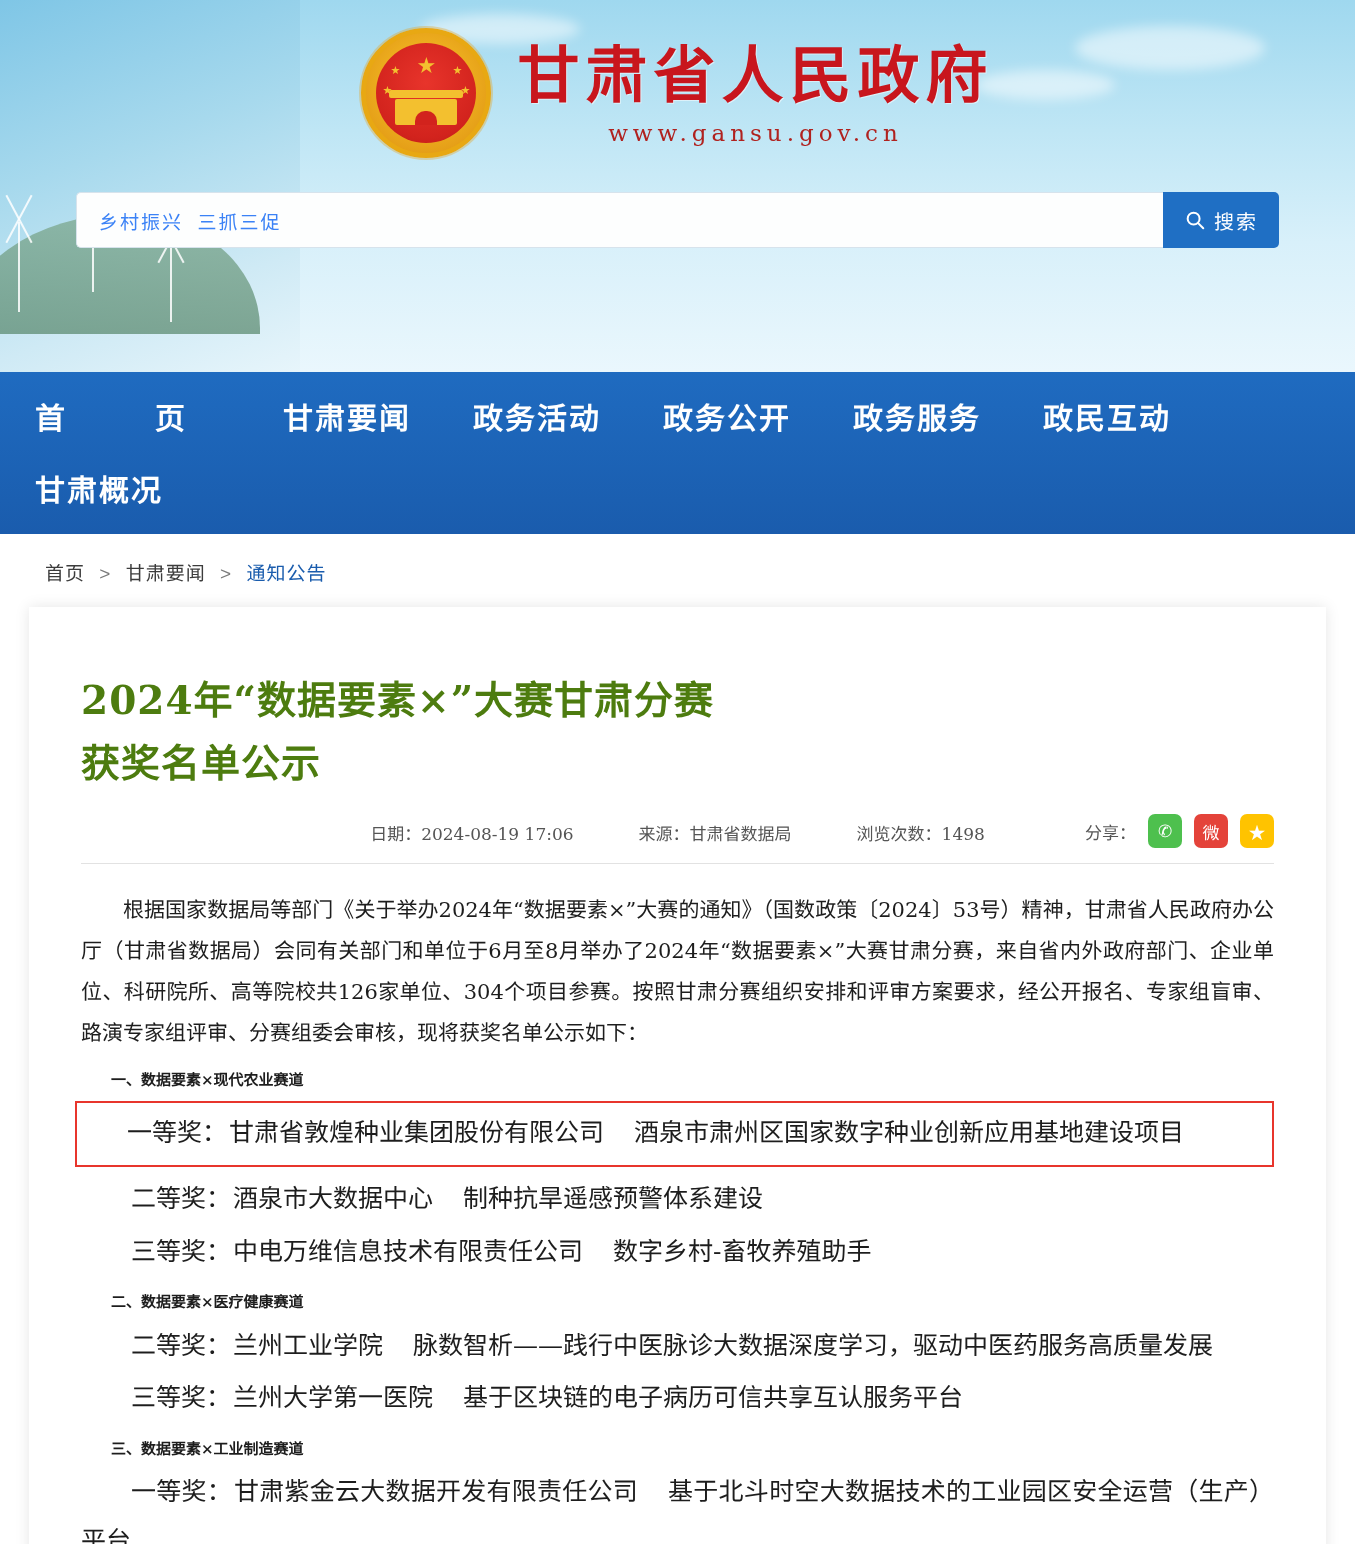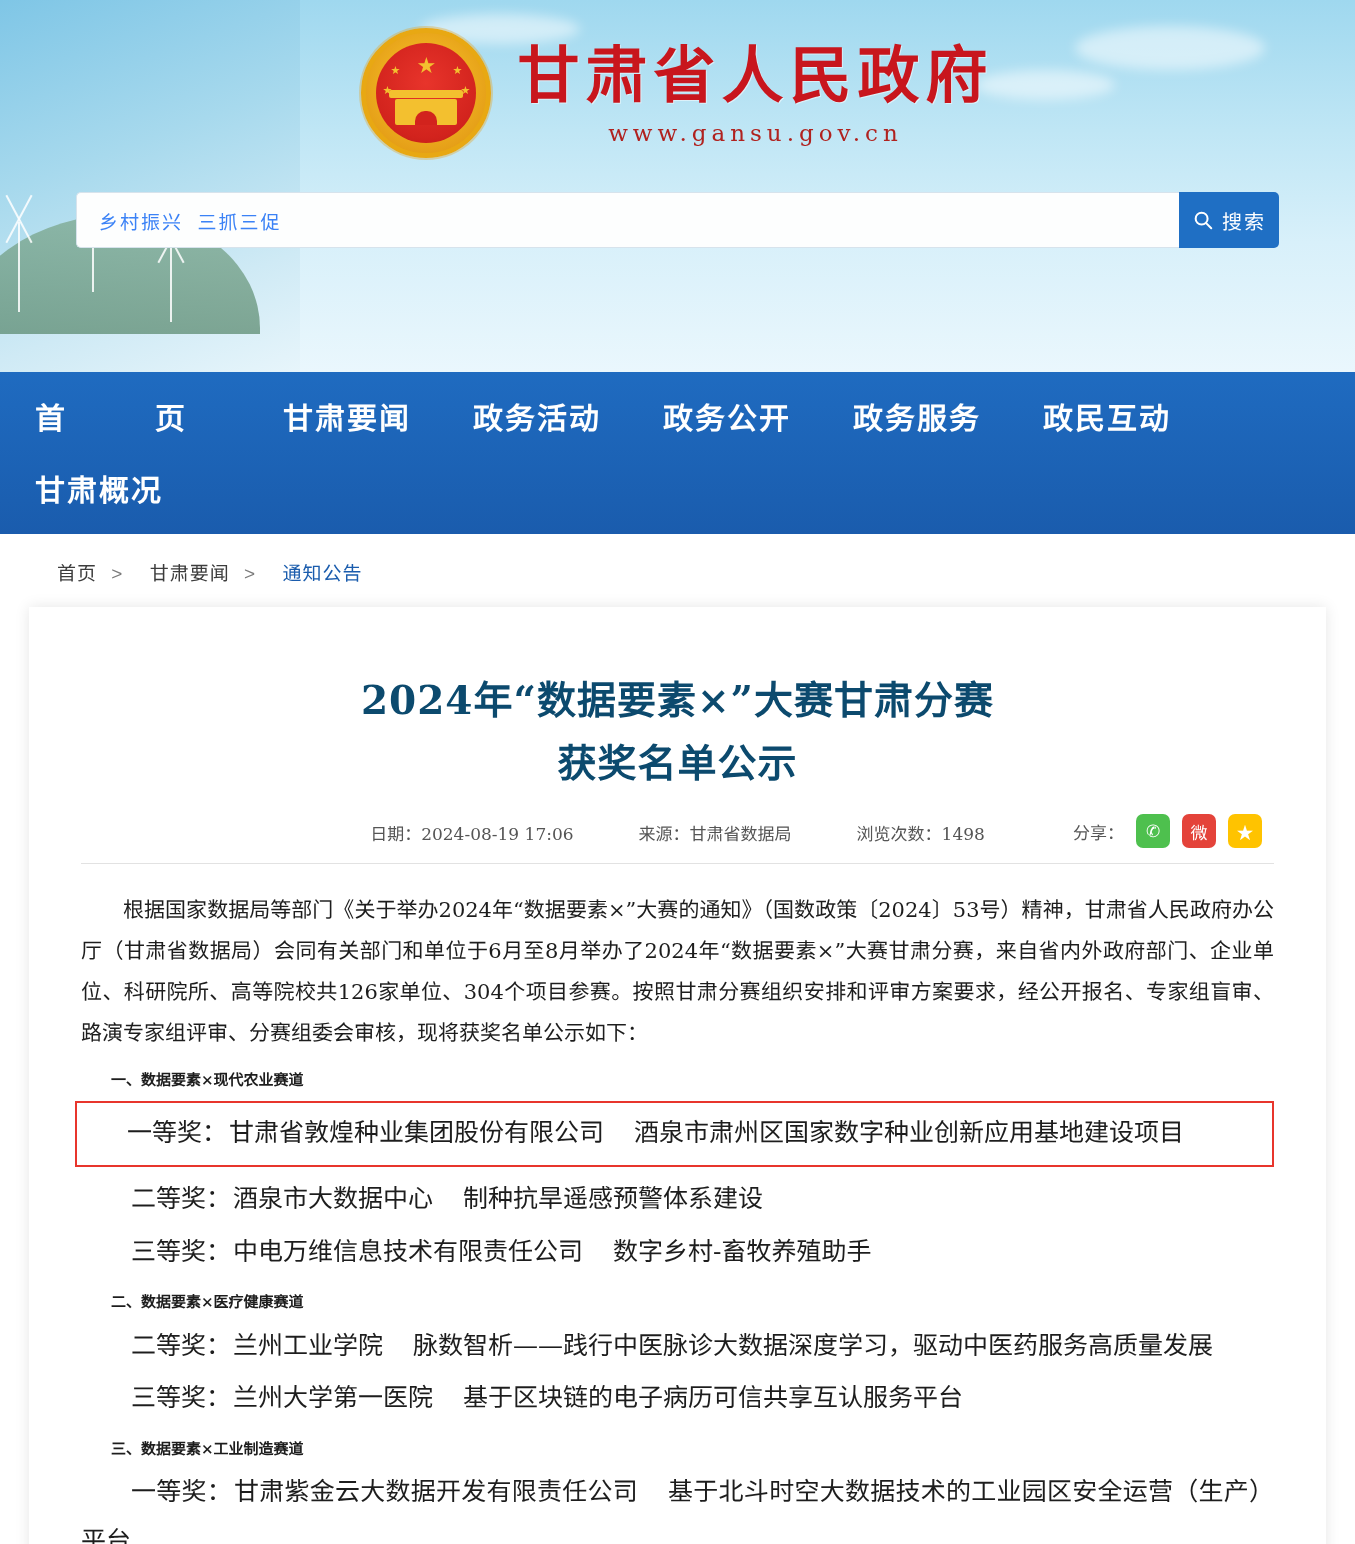--- a/index.html
+++ b/index.html
@@ -165,21 +165,21 @@
     background: #fdfefe;
     border-radius: 5px 0 0 5px;
     padding: 0 22px;
     font-size: 19px;
     color: #3b82f6;
     font-family: "Liberation Sans", "DejaVu Sans", sans-serif;
     letter-spacing: 2px;
   }
   .search-input::placeholder { color: #3b4750; }
   .search-btn {
-    width: 100px;
+    width: 116px;
     background: #1f6fc4;
     border: none;
     border-radius: 0 5px 5px 0;
     color: #fff;
     font-size: 20px;
     letter-spacing: 2px;
     display: flex;
     align-items: center;
     justify-content: center;
     gap: 8px;
@@ -215,57 +215,57 @@
 
   
   .crumb {
     width: 1285px;
     margin: 0 auto;
     padding: 24px 0 22px 10px;
     font-size: 19px;
     color: #3c3c3c;
     letter-spacing: 1px;
   }
-  .crumb a { color: #3c3c3c; text-decoration: none; margin-left: 12px; }
+  .crumb a { color: #3c3c3c; text-decoration: none; }
   .crumb .sep { margin: 0 8px; color: #7a7a7a; }
   .crumb .cur { color: #1a5cad; }
 
   
   .card {
     width: 1297px;
     margin: 0 auto;
     background: #fff;
     box-shadow: 0 0 14px rgba(0,0,0,.10);
     padding: 36px 52px 40px;
   }
   .art-title {
-    text-align: center;
+    text-align: left;
     font-family: "DejaVu Serif", "Liberation Serif", serif;
     font-size: 39px;
     font-weight: bold;
-    color: #0c4a6e;
+    color: #4d7c0f;
     line-height: 1.6;
     letter-spacing: 1px;
   }
   .meta {
     margin-top: 22px;
     display: flex;
     align-items: center;
     justify-content: center;
     gap: 65px;
     font-size: 17px;
     color: #555;
     font-family: "DejaVu Serif", "Liberation Serif", serif;
     position: relative;
     padding-bottom: 18px;
     border-bottom: 1px solid #e2e2e2;
   }
   .share {
     position: absolute;
-    right: 12px; top: -6px;
+    right: 0; top: -6px;
     display: flex;
     align-items: center;
     gap: 12px;
     font-size: 17px;
     color: #555;
   }
   .share-icon {
     width: 34px; height: 34px;
     border-radius: 7px;
     display: inline-flex;

